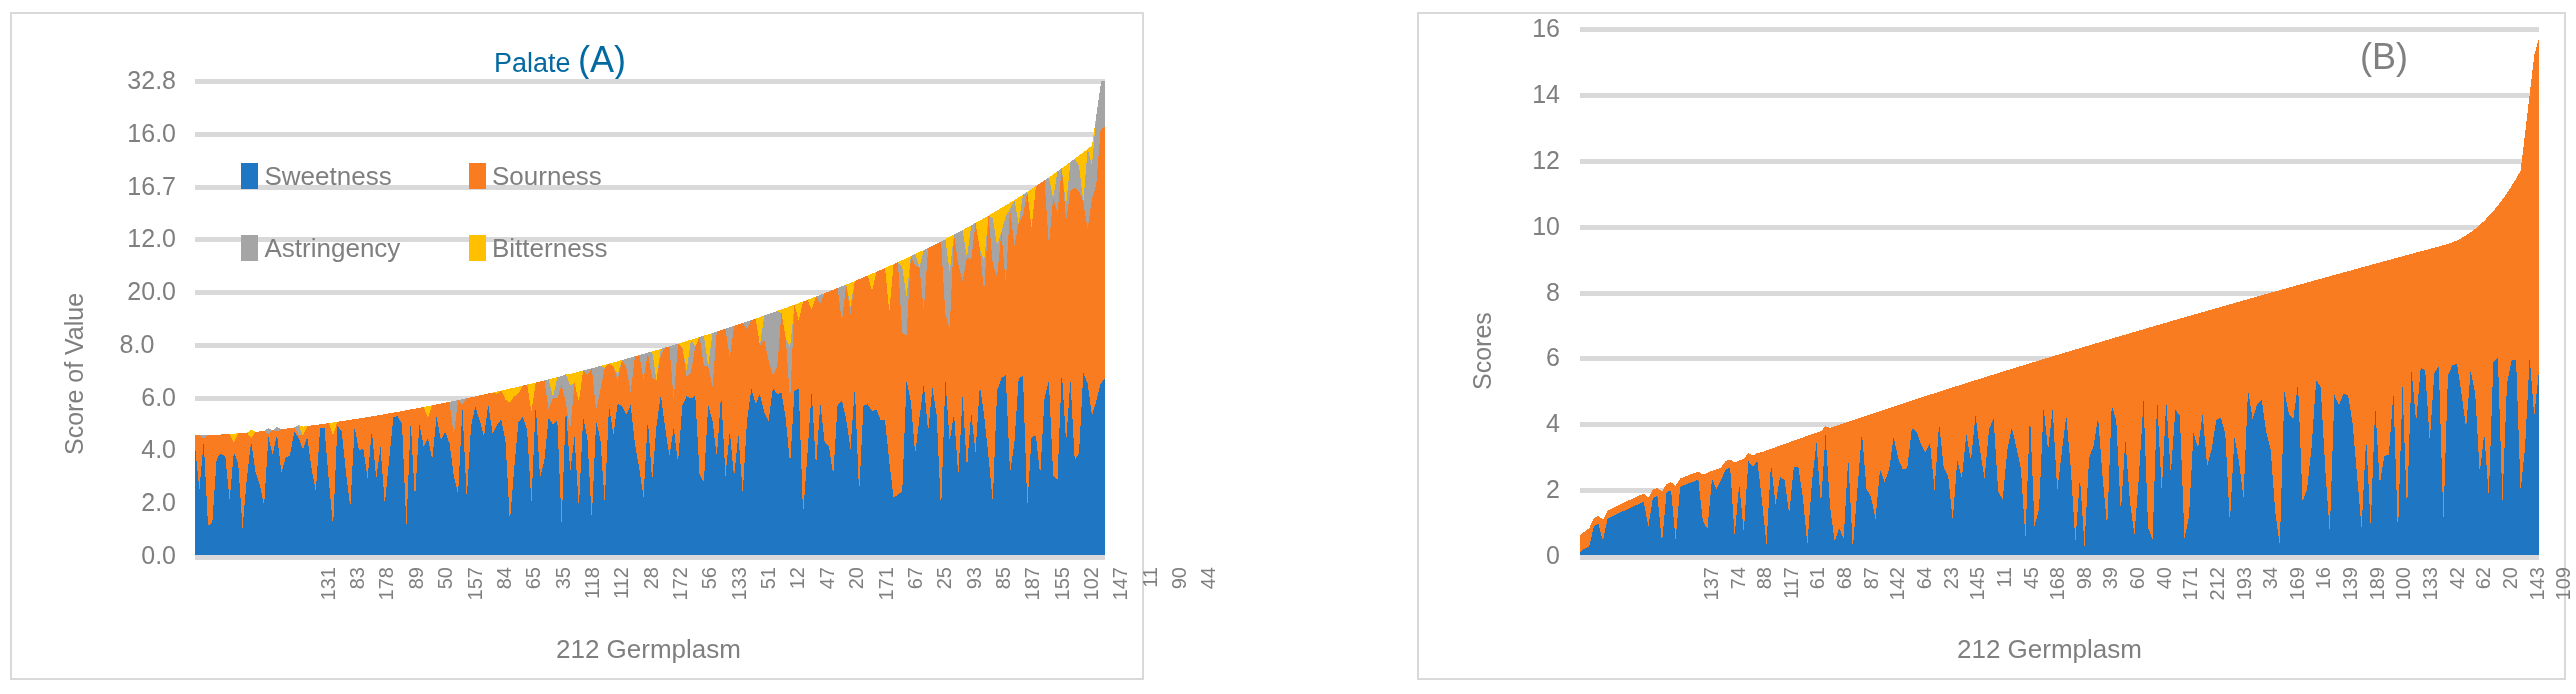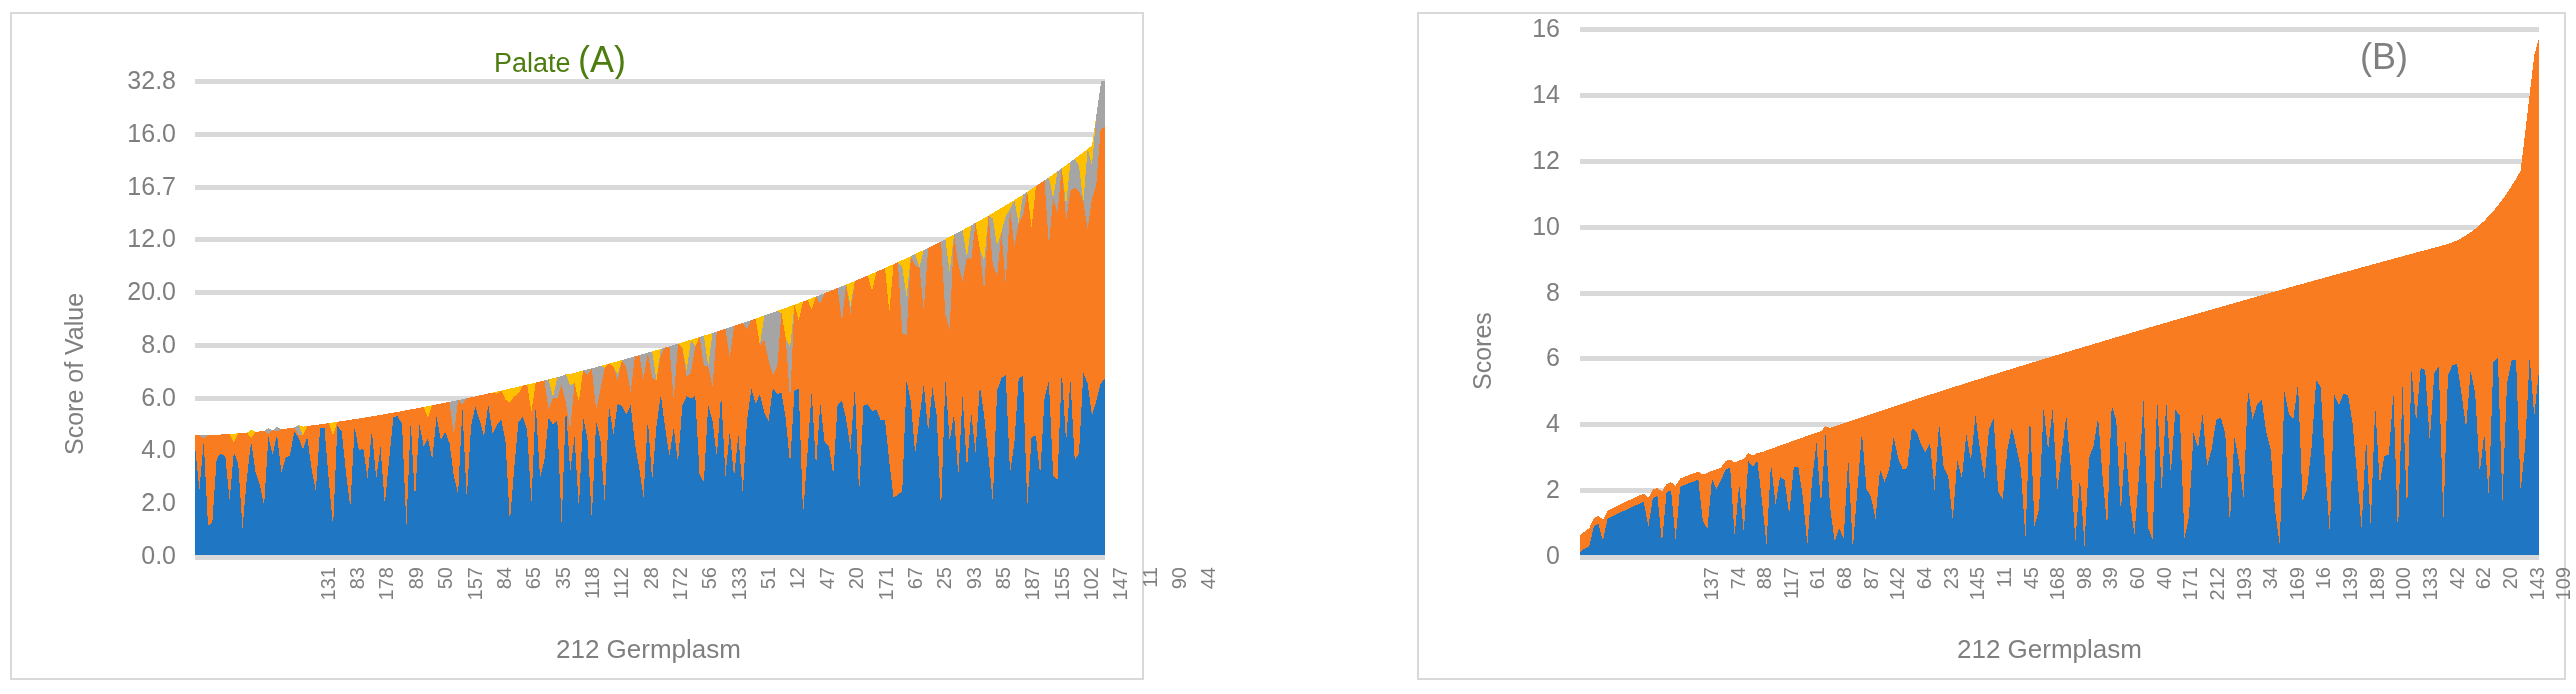--- a/index.html
+++ b/index.html
@@ -3,21 +3,21 @@
 <meta charset="utf-8">
 <style>
   html,body{margin:0;padding:0;background:#ffffff;}
   body{font-family:"Liberation Sans", sans-serif;}
   .page{position:relative;width:2576px;height:695px;background:#fff;}
 
   .panel{position:absolute;top:11.7px;height:668px;background:#fff;border:2px solid #d9d9d9;box-sizing:border-box;}
   #panel-a{left:9.8px;width:1134px;}
   #panel-b{left:1417px;width:1149px;}
 
-  .chart-title{position:absolute;color:#4d7c0f;white-space:nowrap;}
+  .chart-title{position:absolute;color:#0369a1;white-space:nowrap;}
   #title-a{left:494px;top:39px;font-size:27px;}
   #title-a .paren{font-size:36px;}
   #title-b{left:2360px;top:36px;font-size:36px;color:#808080;}
 
   .ylabel{position:absolute;color:#7f7f7f;font-size:25px;white-space:nowrap;
           transform-origin:0 0;transform:rotate(-90deg);}
   #ylabel-a{left:60px;top:455px;}
   #ylabel-b{left:1468px;top:390px;}
 
   .xlabel{position:absolute;color:#7f7f7f;font-size:26px;white-space:nowrap;}
@@ -55,21 +55,21 @@
 
   <div class="ylabel" id="ylabel-a">Score of Value</div>
   <div class="xlabel" id="xlabel-a">212 Germplasm</div>
 
   <div id="a-yticks">
       <div class="ytick" style="left: 98px; top: 66px; width: 78px;">32.8</div>
       <div class="ytick" style="left: 98px; top: 119px; width: 78px;">16.0</div>
       <div class="ytick" style="left: 98px; top: 172px; width: 78px;">16.7</div>
       <div class="ytick" style="left: 98px; top: 224px; width: 78px;">12.0</div>
       <div class="ytick" style="left: 98px; top: 277px; width: 78px;">20.0</div>
-      <div class="ytick" style="left: 98px; top: 330px; width: 78px;">8.0</div>
+      <div class="ytick" style="left: 98px; top: 330px; width: 78px; text-align: center;">8.0</div>
       <div class="ytick" style="left: 98px; top: 383px; width: 78px;">6.0</div>
       <div class="ytick" style="left: 98px; top: 435px; width: 78px;">4.0</div>
       <div class="ytick" style="left: 98px; top: 488px; width: 78px;">2.0</div>
       <div class="ytick" style="left: 98px; top: 541px; width: 78px;">0.0</div>
     </div>
   <div id="a-grid">
       <div class="gridline" style="left: 195px; width: 910px; top: 79px;"></div>
       <div class="gridline" style="left: 195px; width: 910px; top: 132px;"></div>
       <div class="gridline" style="left: 195px; width: 910px; top: 185px;"></div>
       <div class="gridline" style="left: 195px; width: 910px; top: 237px;"></div>
@@ -116,20 +116,40 @@
       <div class="xtick" style="left: 923px; top: 567px; width: 98px;">187</div>
       <div class="xtick" style="left: 953px; top: 567px; width: 98px;">155</div>
       <div class="xtick" style="left: 982px; top: 567px; width: 98px;">102</div>
       <div class="xtick" style="left: 1011px; top: 567px; width: 98px;">147</div>
       <div class="xtick" style="left: 1041px; top: 567px; width: 98px;">11</div>
       <div class="xtick" style="left: 1070px; top: 567px; width: 98px;">90</div>
       <div class="xtick" style="left: 1099px; top: 567px; width: 98px;">44</div>
     </div>
 
   <div class="legend" id="legend-a">
+      <div class="lrow">
+        <div class="litem">
+          <span class="swatch" style="background: rgb(31, 119, 196);"></span>
+          <span class="ltext">Sweetness</span>
+        </div>
+        <div class="litem">
+          <span class="swatch" style="background: rgb(249, 125, 32);"></span>
+          <span class="ltext">Sourness</span>
+        </div>
+      </div>
+      <div class="lrow">
+        <div class="litem">
+          <span class="swatch" style="background: rgb(165, 165, 165);"></span>
+          <span class="ltext">Astringency</span>
+        </div>
+        <div class="litem">
+          <span class="swatch" style="background: rgb(255, 192, 0);"></span>
+          <span class="ltext">Bitterness</span>
+        </div>
+      </div>
     </div>
 
   <div class="panel" id="panel-b"></div>
 
   <div class="chart-title" id="title-b">(B)</div>
 
   <div class="ylabel" id="ylabel-b">Scores</div>
   <div class="xlabel" id="xlabel-b">212 Germplasm</div>
 
   <div id="b-yticks">

